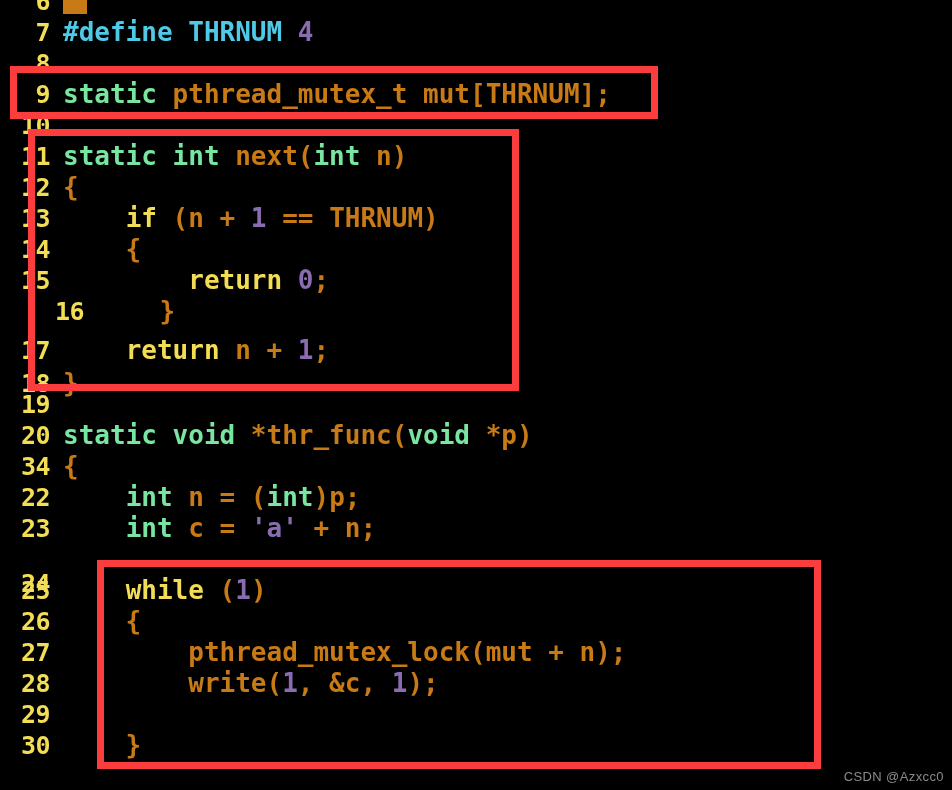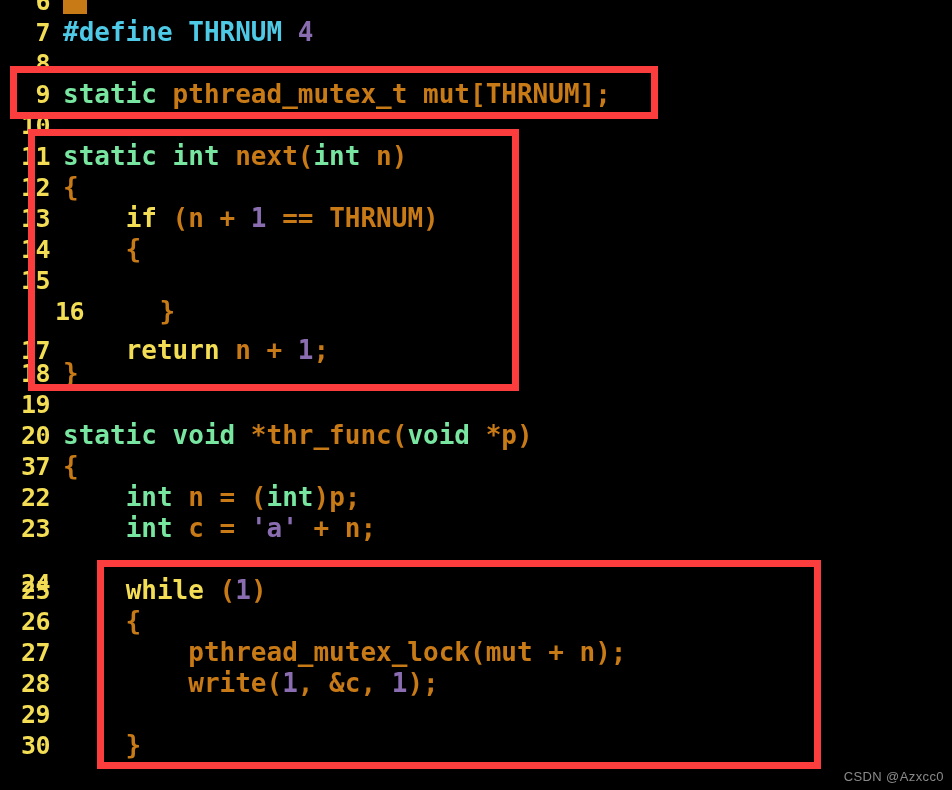--- a/index.html
+++ b/index.html
@@ -100,27 +100,27 @@
     <div id="lines-host">
         <div class="code-line" style="top: -14px;"><span class="lineno">6</span><span class="codetext"></span></div>
         <div class="code-line" style="top: 17px;"><span class="lineno">7</span><span class="codetext"><span class="t-pre">#define THRNUM </span><span class="t-num">4</span></span></div>
         <div class="code-line" style="top: 48px;"><span class="lineno">8</span><span class="codetext"></span></div>
         <div class="code-line" style="top: 79px;"><span class="lineno">9</span><span class="codetext"><span class="t-kw">static </span><span class="t-plain">pthread_mutex_t mut[THRNUM];</span></span></div>
         <div class="code-line" style="top: 110px;"><span class="lineno">10</span><span class="codetext"></span></div>
         <div class="code-line" style="top: 141px;"><span class="lineno">11</span><span class="codetext"><span class="t-kw">static int </span><span class="t-fn">next(</span><span class="t-kw">int</span><span class="t-plain"> n)</span></span></div>
         <div class="code-line" style="top: 172px;"><span class="lineno">12</span><span class="codetext"><span class="t-plain">{</span></span></div>
         <div class="code-line" style="top: 203px;"><span class="lineno">13</span><span class="codetext"><span class="t-plain">    </span><span class="t-ctl">if</span><span class="t-plain"> (n + </span><span class="t-num">1</span><span class="t-plain"> == THRNUM)</span></span></div>
         <div class="code-line" style="top: 234px;"><span class="lineno">14</span><span class="codetext"><span class="t-plain">    {</span></span></div>
-        <div class="code-line" style="top: 265px;"><span class="lineno">15</span></div>
+        <div class="code-line" style="top: 265px;"><span class="lineno">15</span><span class="codetext"><span class="t-plain">        </span><span class="t-ctl">return</span><span class="t-plain"> </span><span class="t-num">0</span><span class="t-plain">;</span></span></div>
         <div class="code-line" style="top: 296px; margin-left: 34px;"><span class="lineno">16</span><span class="codetext"><span class="t-plain">    }</span></span></div>
         <div class="code-line" style="top: 335px;"><span class="lineno">17</span><span class="codetext"><span class="t-plain">    </span><span class="t-ctl">return</span><span class="t-plain"> n + </span><span class="t-num">1</span><span class="t-plain">;</span></span></div>
-        <div class="code-line" style="top: 358px;"><span class="lineno">18</span><span class="codetext"><span class="t-plain">}</span></span></div>
+        <div class="code-line" style="top: 368px;"><span class="lineno">18</span><span class="codetext"><span class="t-plain">}</span></span></div>
         <div class="code-line" style="top: 389px;"><span class="lineno">19</span><span class="codetext"></span></div>
         <div class="code-line" style="top: 420px;"><span class="lineno">20</span><span class="codetext"><span class="t-kw">static void </span><span class="t-fn">*thr_func(</span><span class="t-kw">void</span><span class="t-plain"> *p)</span></span></div>
-        <div class="code-line" style="top: 451px;"><span class="lineno">37</span><span class="codetext"><span class="t-plain">{</span></span></div>
+        <div class="code-line" style="top: 451px;"><span class="lineno">34</span><span class="codetext"><span class="t-plain">{</span></span></div>
         <div class="code-line" style="top: 482px;"><span class="lineno">22</span><span class="codetext"><span class="t-plain">    </span><span class="t-kw">int</span><span class="t-plain"> n = (</span><span class="t-kw">int</span><span class="t-plain">)p;</span></span></div>
         <div class="code-line" style="top: 513px;"><span class="lineno">23</span><span class="codetext"><span class="t-plain">    </span><span class="t-kw">int</span><span class="t-plain"> c = </span><span class="t-num">'a'</span><span class="t-plain"> + n;</span></span></div>
         <div class="code-line" style="top: 568px;"><span class="lineno">24</span><span class="codetext"></span></div>
         <div class="code-line" style="top: 575px;"><span class="lineno">25</span><span class="codetext"><span class="t-plain">    </span><span class="t-ctl">while</span><span class="t-plain"> (</span><span class="t-num">1</span><span class="t-plain">)</span></span></div>
         <div class="code-line" style="top: 606px;"><span class="lineno">26</span><span class="codetext"><span class="t-plain">    {</span></span></div>
         <div class="code-line" style="top: 637px;"><span class="lineno">27</span><span class="codetext"><span class="t-plain">        pthread_mutex_lock(mut + n);</span></span></div>
         <div class="code-line" style="top: 668px;"><span class="lineno">28</span><span class="codetext"><span class="t-plain">        write(</span><span class="t-num">1</span><span class="t-plain">, &amp;c, </span><span class="t-num">1</span><span class="t-plain">);</span></span></div>
         <div class="code-line" style="top: 699px;"><span class="lineno">29</span></div>
         <div class="code-line" style="top: 730px;"><span class="lineno">30</span><span class="codetext"><span class="t-plain">    }</span></span></div>
       </div>

